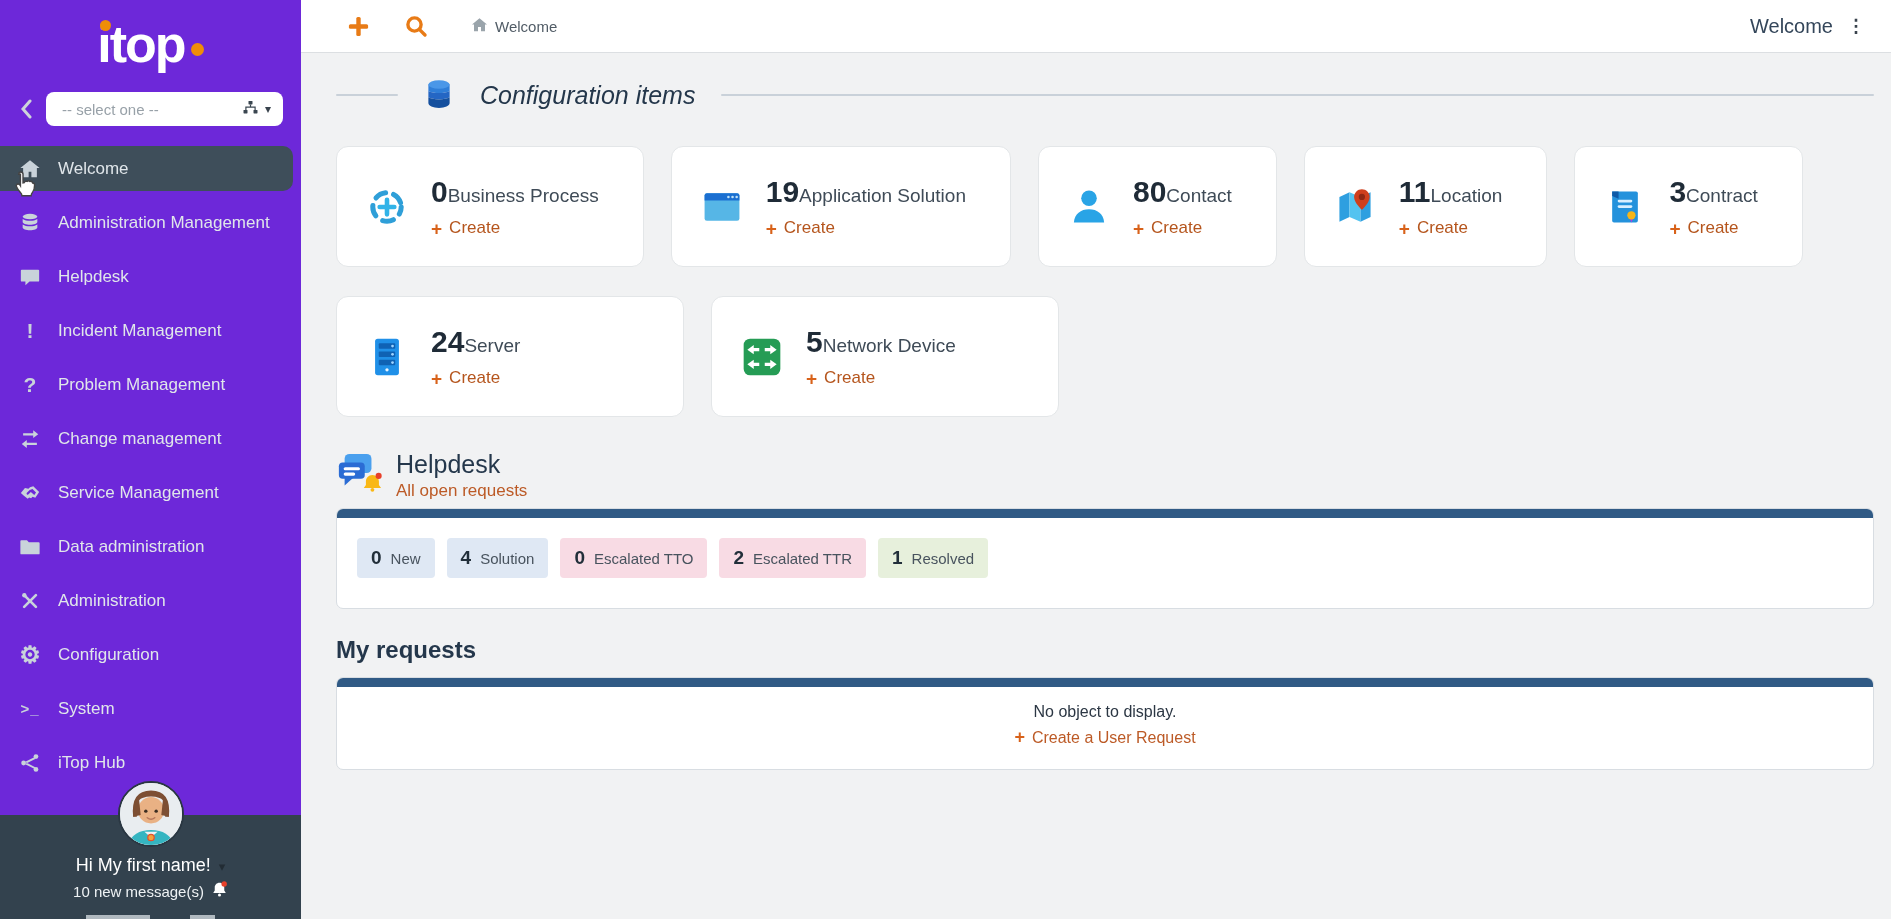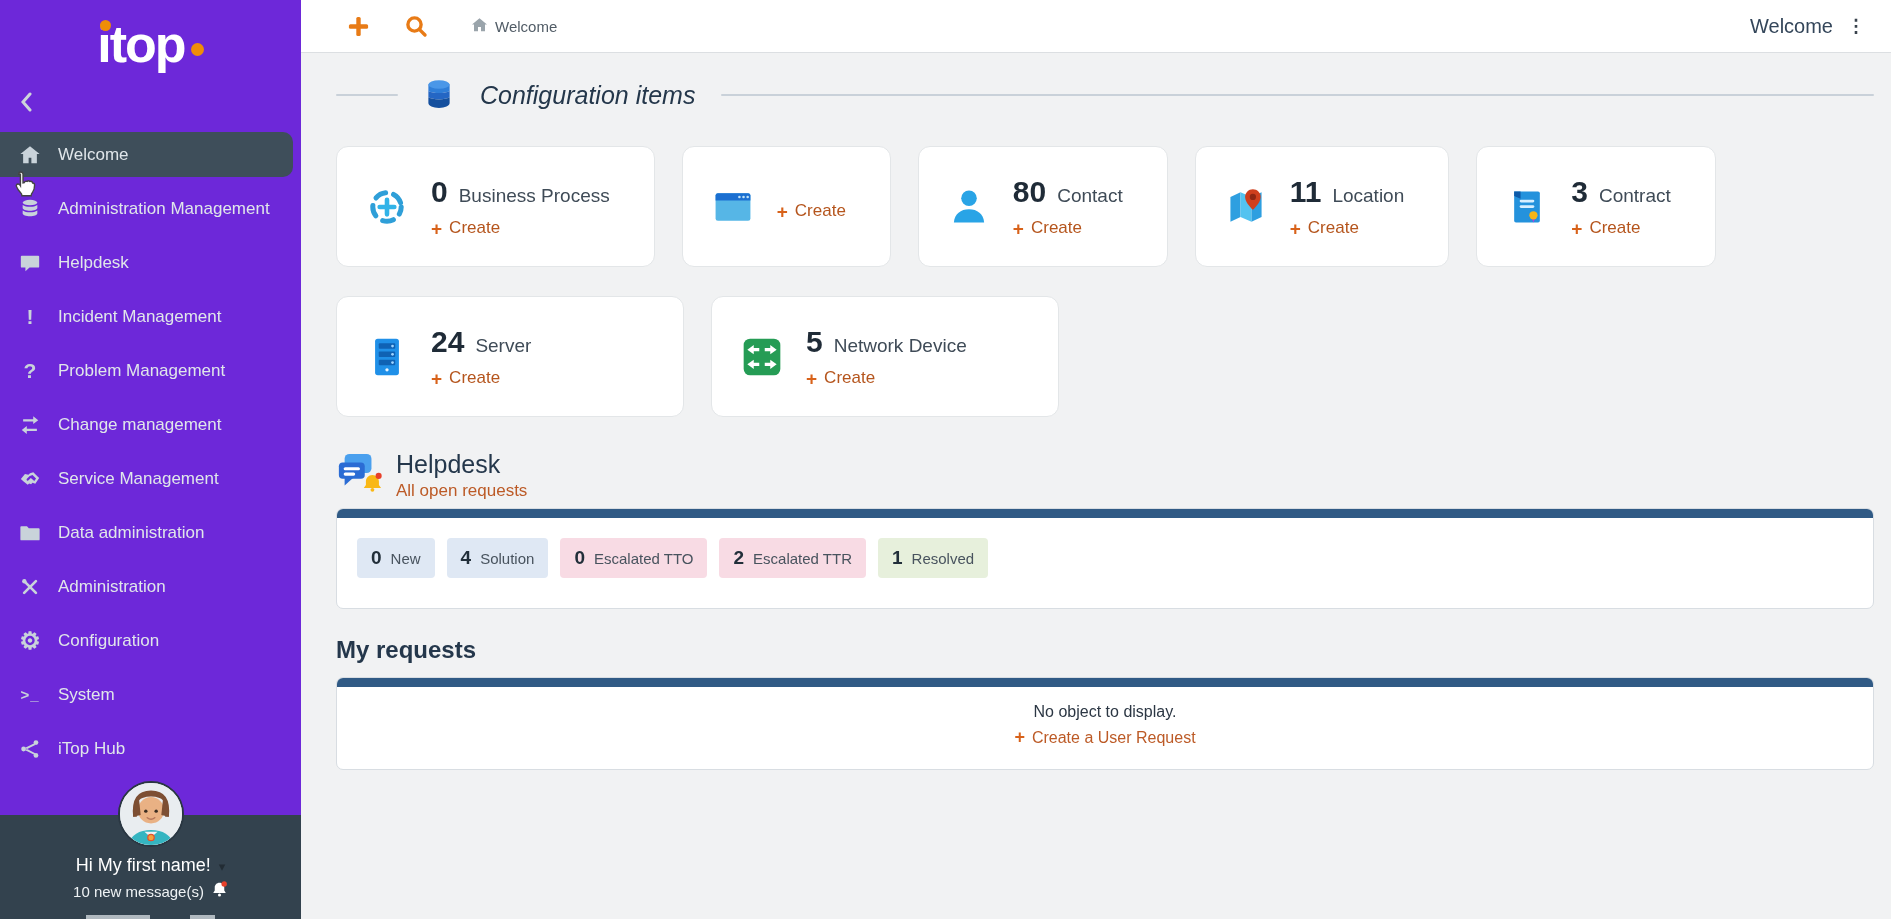--- a/index.html
+++ b/index.html
@@ -49,21 +49,21 @@
   .rule-left { width:62px; margin-right:24px; }
   .rule-right { flex:1; margin-left:26px; }
   .section-title { font-size:25px; color:#24374b; margin-left:24px; white-space:nowrap; }
 
   .cards-row { display:flex; gap:27px; margin-top:29px; }
   .card { background:#fff; border:1px solid #e3e6e8; border-radius:12px; height:121px; display:flex; align-items:center; padding:0 44px 0 28px; }
   .cards-row.second .card { min-width:348px; }
   .card-icon { margin-right:22px; display:flex; }
   .card-line1 { display:flex; align-items:baseline; }
   .card-count { font-size:30px; font-weight:bold; color:#1f2b37; }
-  .card-label { font-size:19px; color:#3f4b57; margin-left:11px; white-space:nowrap; }
+  .card-label { font-size:19px; color:#3f4b57; white-space:nowrap; }
   .create-link { margin-top:9px; font-size:17px; color:#b5551d; cursor:pointer; display:flex; align-items:center; gap:7px; }
   .create-link .plus { color:#d8621a; font-weight:bold; font-size:19px; line-height:1; }
 
   .helpdesk-head { display:flex; align-items:center; margin-top:33px; gap:14px; }
   .hd-texts .hd-title { font-size:25px; color:#24374b; }
   .hd-texts .hd-link { font-size:17px; color:#bc5a26; margin-top:2px; cursor:pointer; }
 
   .panel { margin-top:7px; background:#fff; border:1px solid #d8dde2; border-radius:7px; overflow:hidden; }
   .panel-bar { height:9px; background:#305a85; }
   .helpdesk-panel { height:101px; }
@@ -88,20 +88,32 @@
   <div class="logo-wrap">
     <span class="logo"><span class="logo-dot-i"></span><span>itop</span><span class="logo-dot-end"></span></span>
   </div>
 
   <div class="select-row">
     <span class="collapse-btn">
       <svg width="12" height="20" viewBox="0 0 12 20">
           <path d="M10 2L3 10l7 8" fill="none" stroke="#cdd5da" stroke-width="3" stroke-linecap="round"></path>
         </svg>
     </span>
+    <div class="org-select">
+      <span class="ph">-- select one --</span>
+      <span>
+        <svg width="15" height="13" viewBox="0 0 15 13" fill="#3a4650">
+            <rect x="5.5" y="0" width="4" height="3.4" rx="0.6"></rect>
+            <rect x="0.5" y="9" width="4" height="3.4" rx="0.6"></rect>
+            <rect x="10.5" y="9" width="4" height="3.4" rx="0.6"></rect>
+            <path d="M6.9 3.4h1.2v2.2h4.6v3.6h-1.2V6.8H3.5v2.4H2.3V5.6h4.6z"></path>
+          </svg>
+      </span>
+      <span class="caret">▾</span>
+    </div>
   </div>
 
   <nav class="menu" id="menu">
 
       <div class="mi active">
         <span class="mi-icon">
           <svg viewBox="0 0 24 24" width="22" height="22" fill="currentColor">
             <path d="M12 2.5L1.5 11h3v10h6v-6h3v6h6V11h3L12 2.5z"></path>
           </svg>
         </span>
@@ -307,20 +319,24 @@
       <span class="card-icon">
           <svg viewBox="0 0 48 48" width="44" height="44">
             <rect x="5" y="9" width="38" height="30" rx="2.5" fill="#56b6e6"></rect>
             <path d="M5 11.5C5 10.1 6.1 9 7.5 9h33c1.4 0 2.5 1.1 2.5 2.5V17H5v-5.5z" fill="#1b6fd1"></path>
             <circle cx="31" cy="13" r="1.4" fill="#bfe2f7"></circle>
             <circle cx="35.5" cy="13" r="1.4" fill="#bfe2f7"></circle>
             <circle cx="40" cy="13" r="1.4" fill="#bfe2f7"></circle>
           </svg>
         </span>
       <div>
+        <div class="card-line1">
+          <span class="card-count">19</span>
+          <span class="card-label">Application Solution</span>
+        </div>
         <div class="create-link">
           <span class="plus">+</span>
           <span class="create-text">Create</span>
         </div>
       </div>
     </div>
 
     <div class="card">
       <span class="card-icon">
           <svg viewBox="0 0 48 48" width="44" height="44" fill="#29a4e6">

